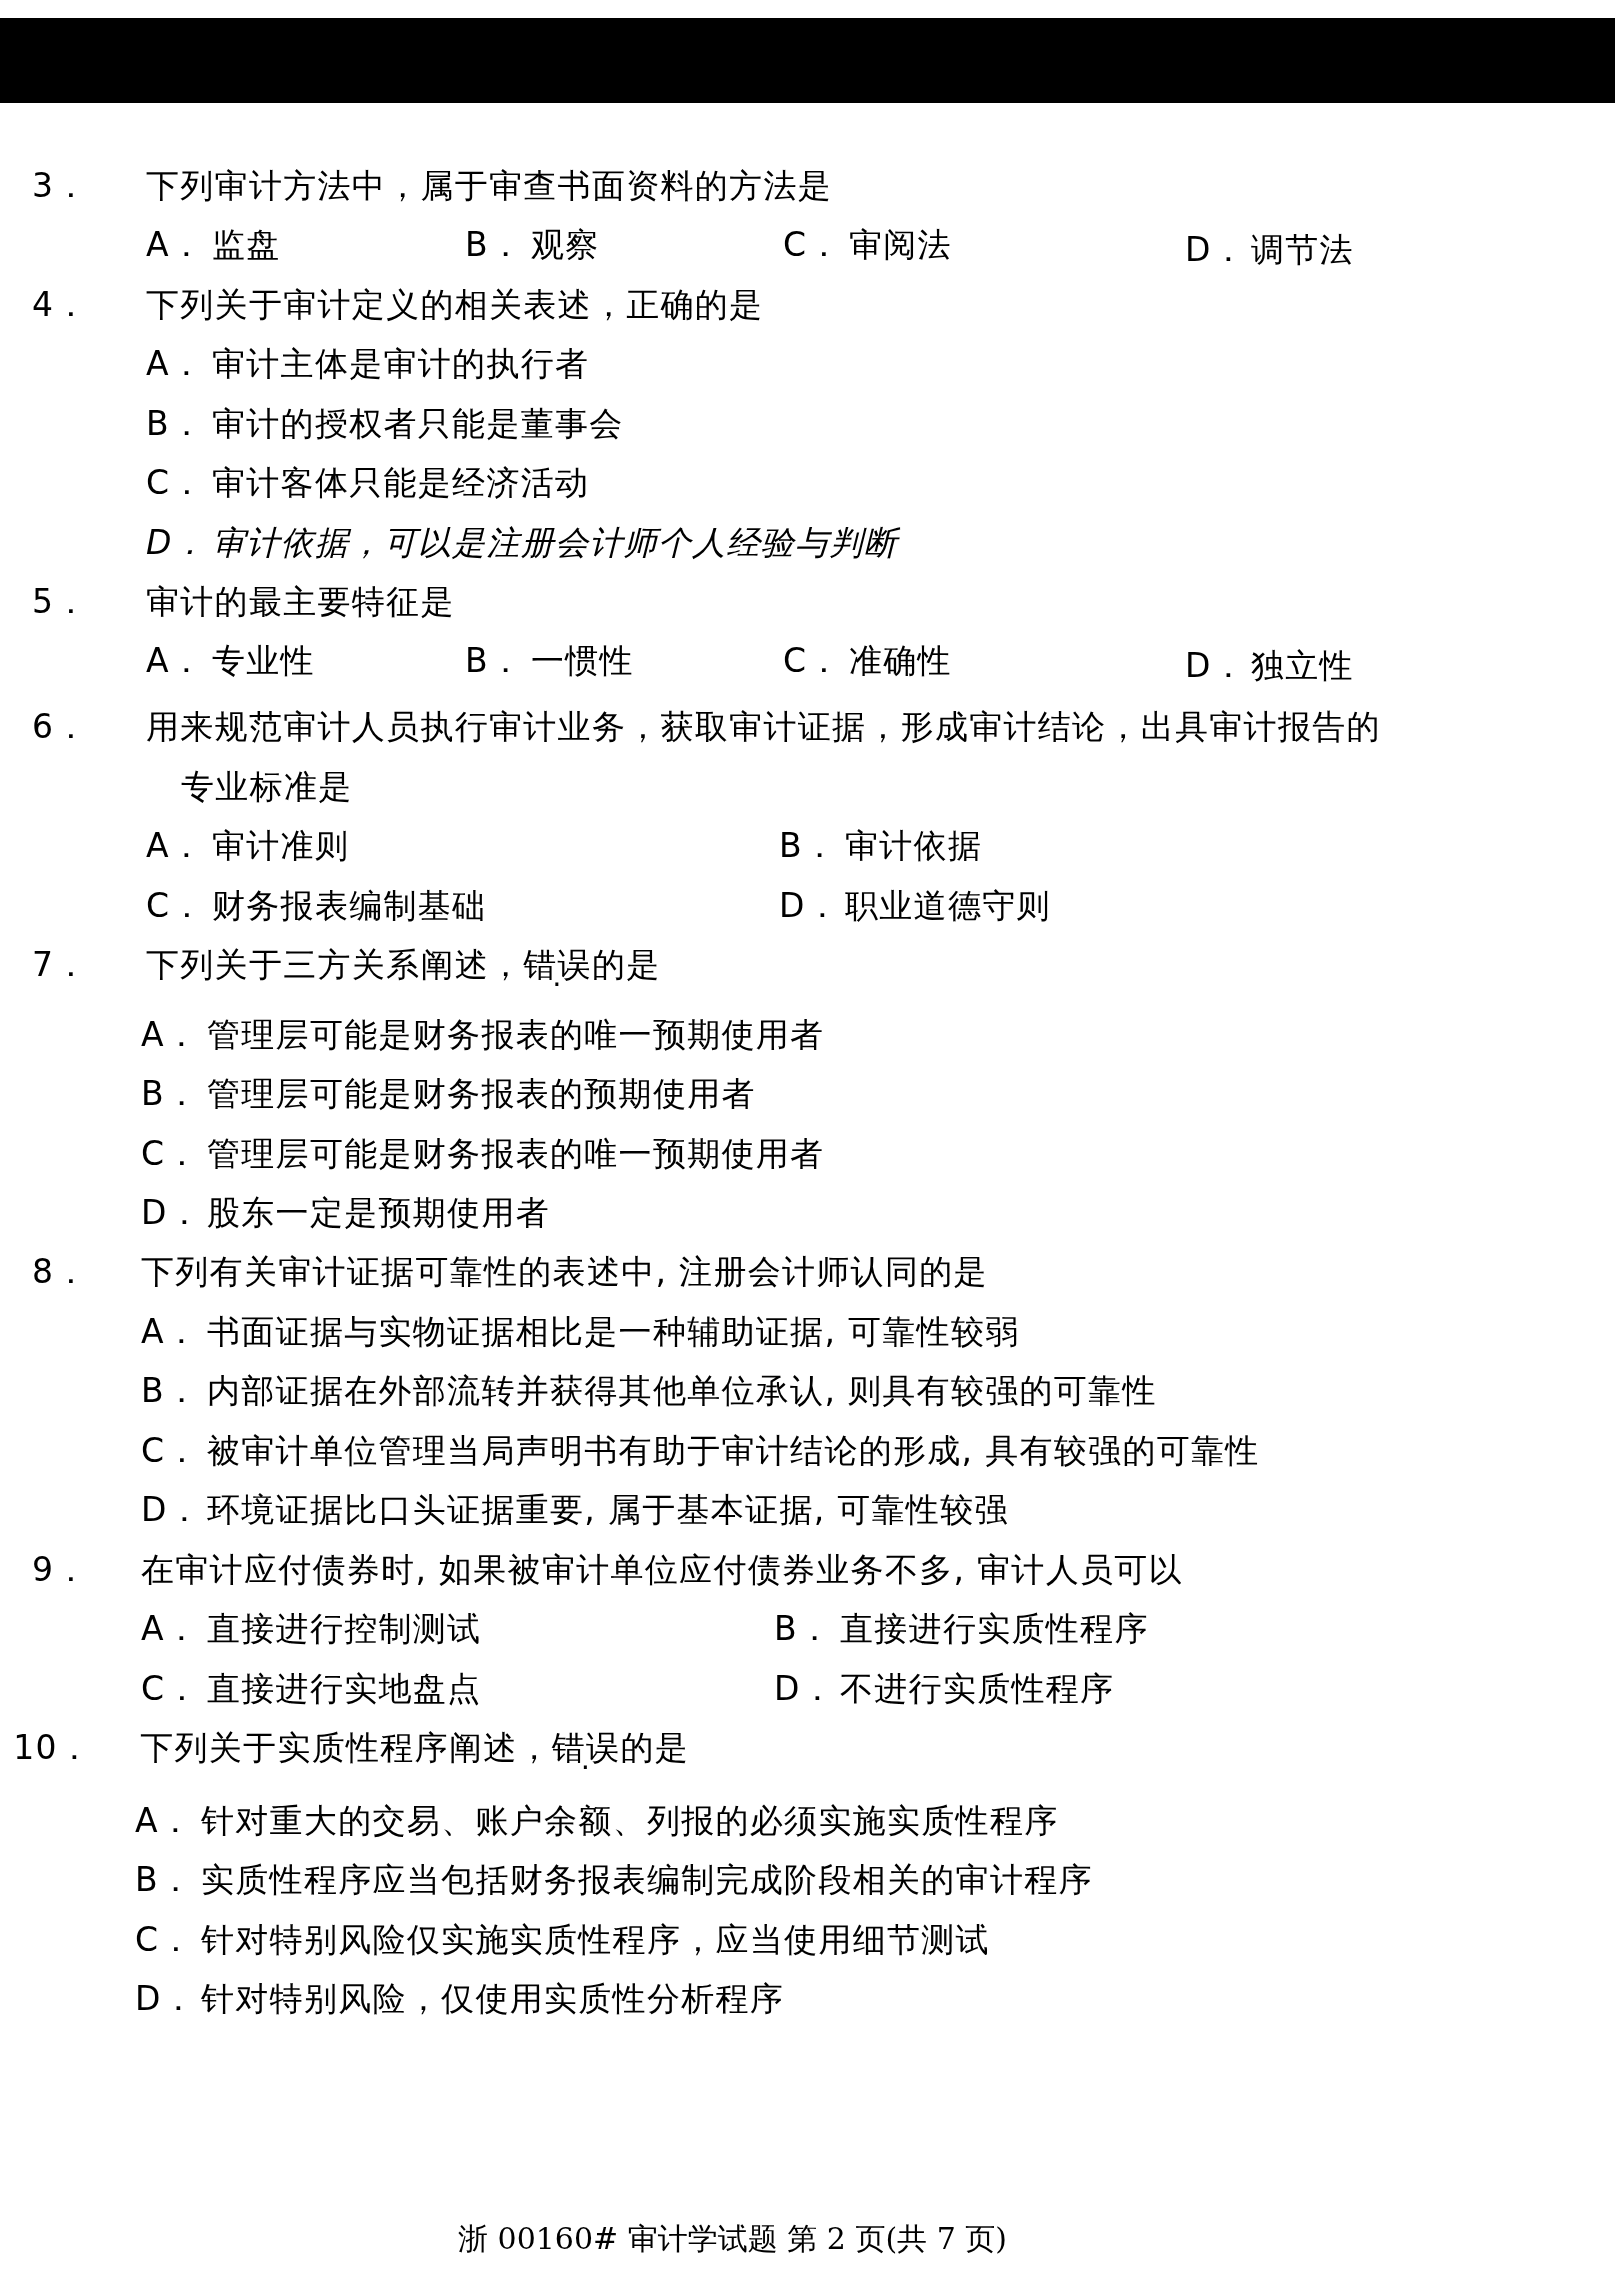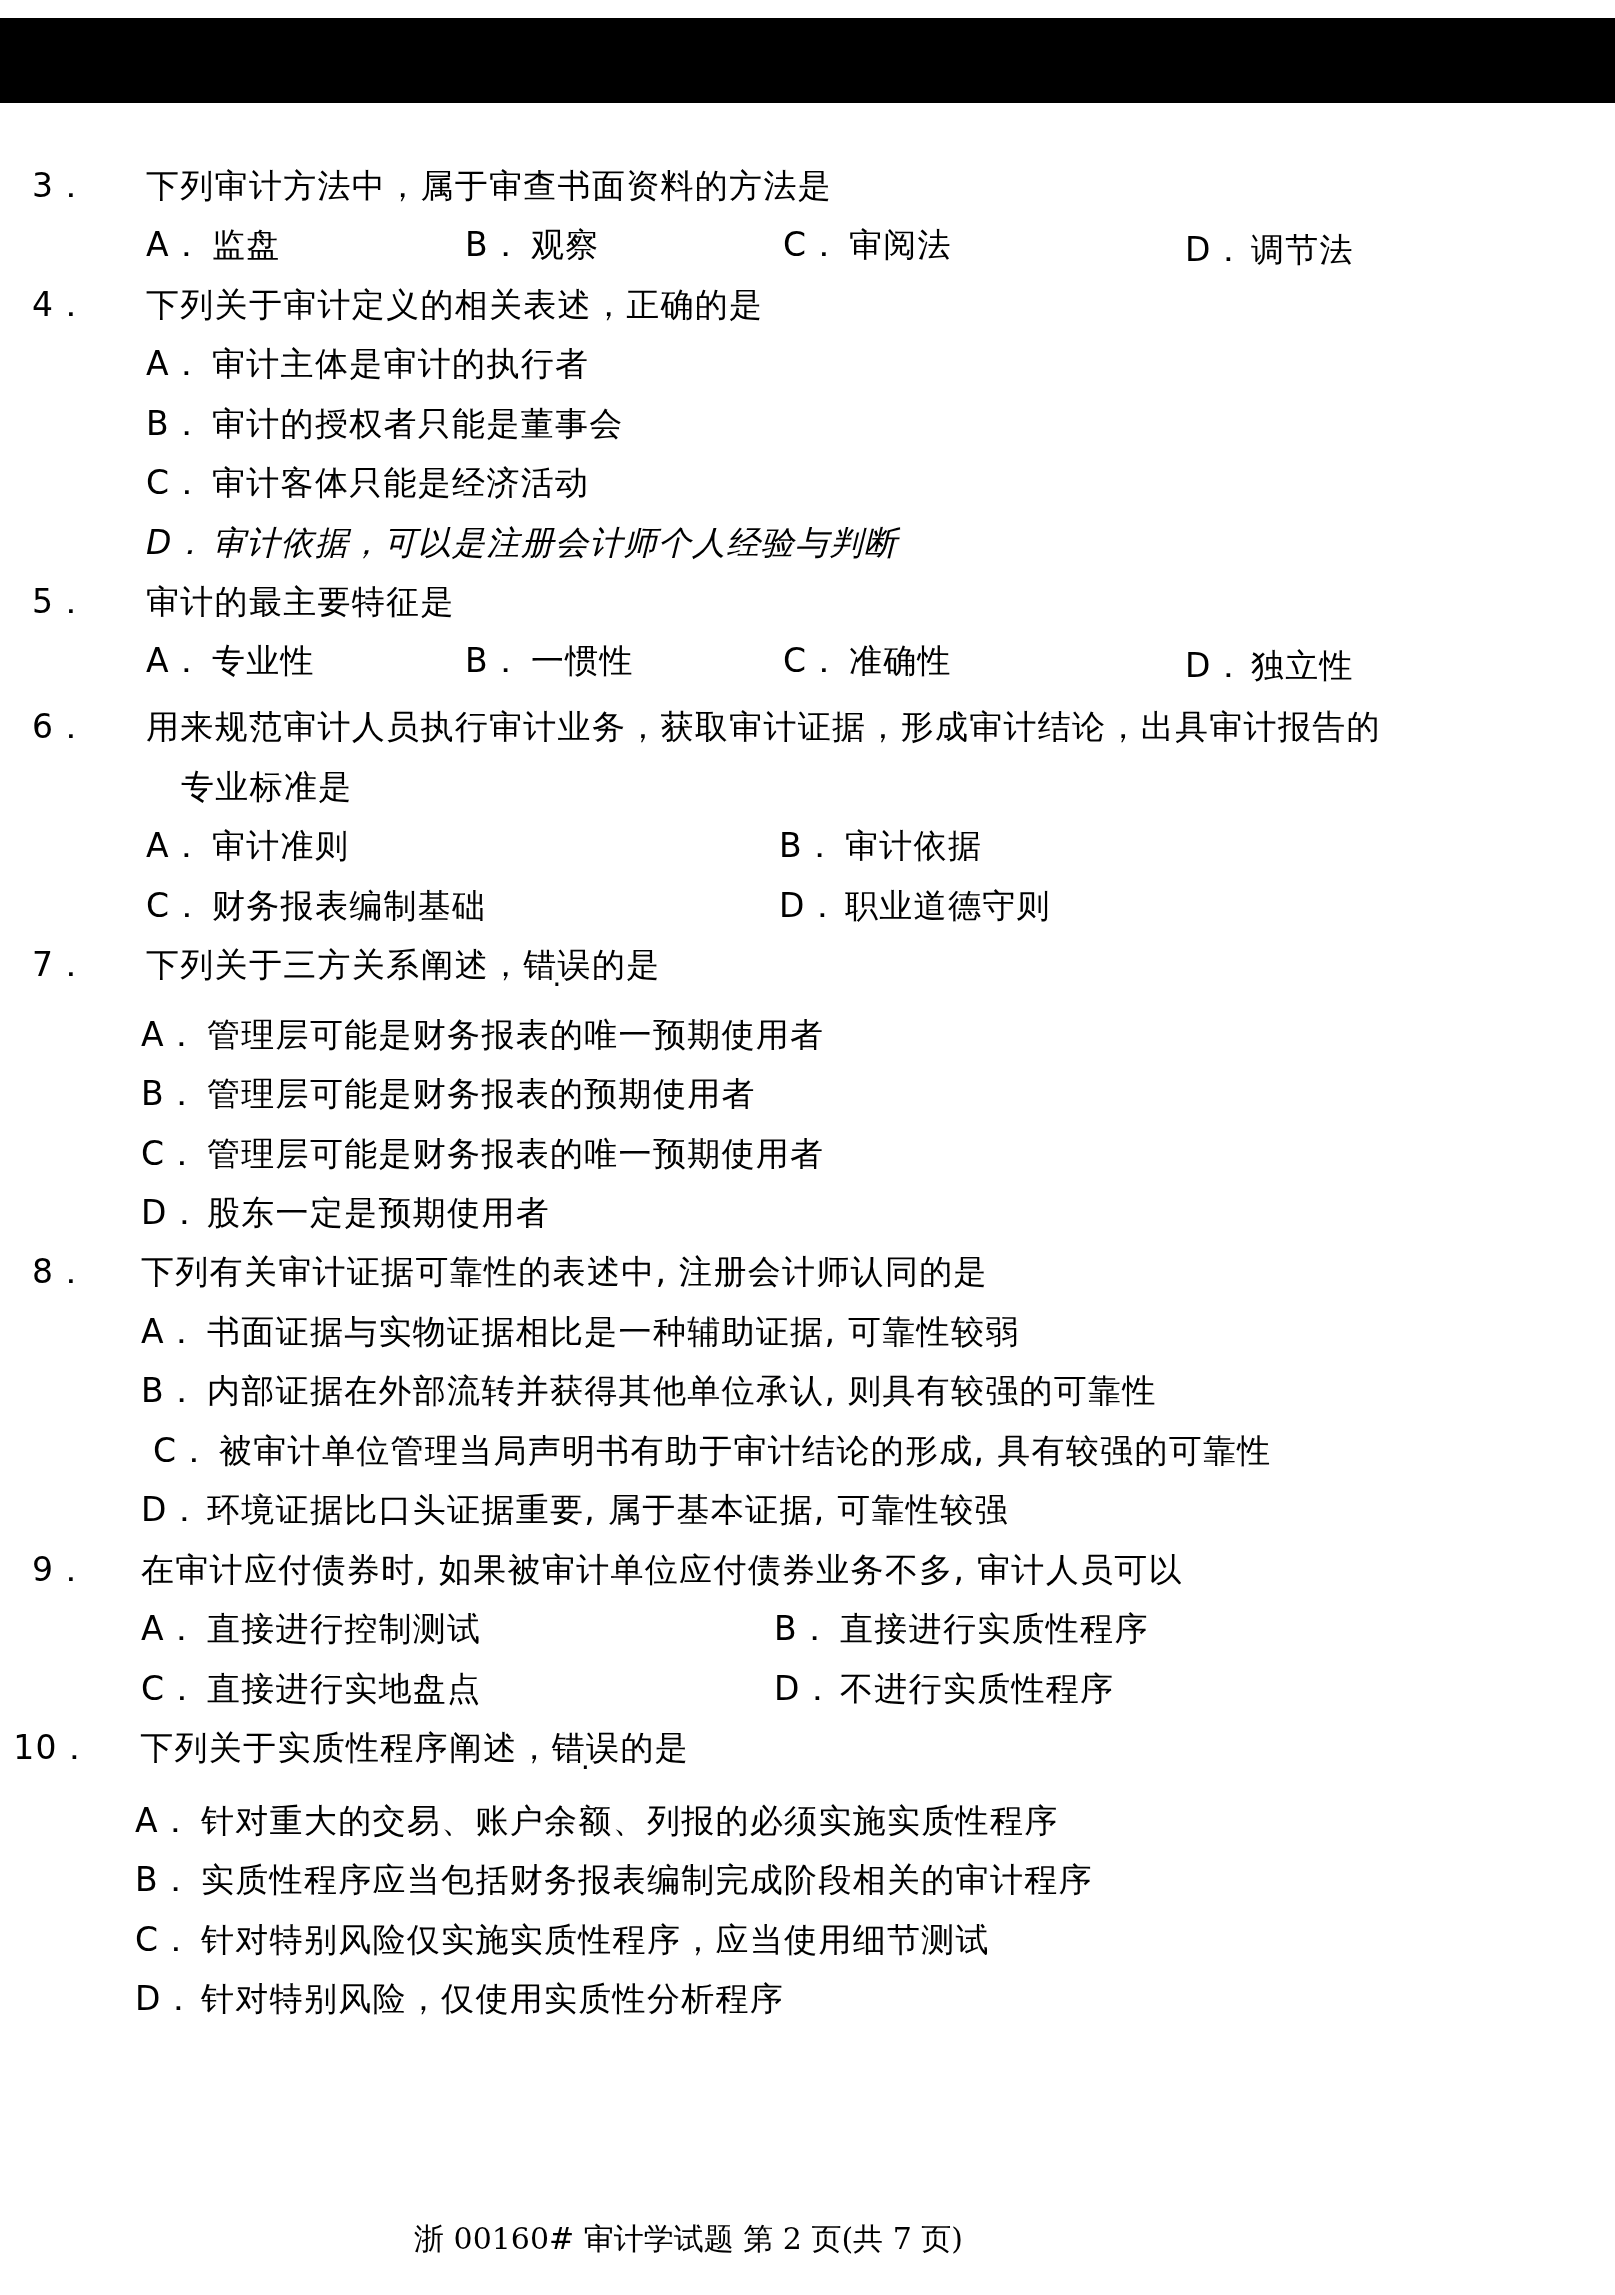--- a/index.html
+++ b/index.html
@@ -21,21 +21,21 @@
   .opt { position: absolute; white-space: nowrap; }
   .opt .letter { display: inline-block; width: 66px; }
   .emph { position: relative; display: inline-block; }
   .emph::after {
     content: "\00B7"; position: absolute; left: 50%; transform: translateX(-50%);
     top: 29px; font-size: 29px; line-height: 20px;
   }
   .footer {
     position: absolute; top: 2220px; left: 0; width: 1377px; text-align: center;
     font-family: "DejaVu Serif", "Liberation Serif", serif;
-    font-size: 30px; line-height: 37px;
+    font-size: 30px; line-height: 37px; padding-left: 44px;
   }
 </style>
 </head>
 <body>
 
 <div class="topbar"></div>
 
 <div>
   <div class="line" style="top:166px;left:32px;">
     <span class="qnum">3．</span>
@@ -100,21 +100,21 @@
   <div class="line" style="top:1193px;left:141px;"><span style="display:inline-block;width:66px;">D．</span><span>股东一定是预期使用者</span></div>
 </div>
 
 <div>
   <div class="line" style="top:1252px;left:32px;">
     <span class="qnum">8．</span>
     <span class="qtext" style="left:109px;">下列有关审计证据可靠性的表述中, 注册会计师认同的是</span>
   </div>
   <div class="line" style="top:1312px;left:141px;"><span style="display:inline-block;width:66px;">A．</span><span>书面证据与实物证据相比是一种辅助证据, 可靠性较弱</span></div>
   <div class="line" style="top:1371px;left:141px;"><span style="display:inline-block;width:66px;">B．</span><span>内部证据在外部流转并获得其他单位承认, 则具有较强的可靠性</span></div>
-  <div class="line" style="top:1431px;left:141px;margin-left:12px;"><span style="display:inline-block;width:66px;">C．</span><span>被审计单位管理当局声明书有助于审计结论的形成, 具有较强的可靠性</span></div>
+  <div class="line" style="top:1431px;left:141px;"><span style="display:inline-block;width:66px;">C．</span><span>被审计单位管理当局声明书有助于审计结论的形成, 具有较强的可靠性</span></div>
   <div class="line" style="top:1490px;left:141px;"><span style="display:inline-block;width:66px;">D．</span><span>环境证据比口头证据重要, 属于基本证据, 可靠性较强</span></div>
 </div>
 
 <div>
   <div class="line" style="top:1550px;left:32px;">
     <span class="qnum">9．</span>
     <span class="qtext" style="left:109px;">在审计应付债券时, 如果被审计单位应付债券业务不多, 审计人员可以</span>
   </div>
   <div class="line" style="top:1609px;left:0;">
     <span class="opt" style="left:141px;"><span class="letter">A．</span><span>直接进行控制测试</span></span>

